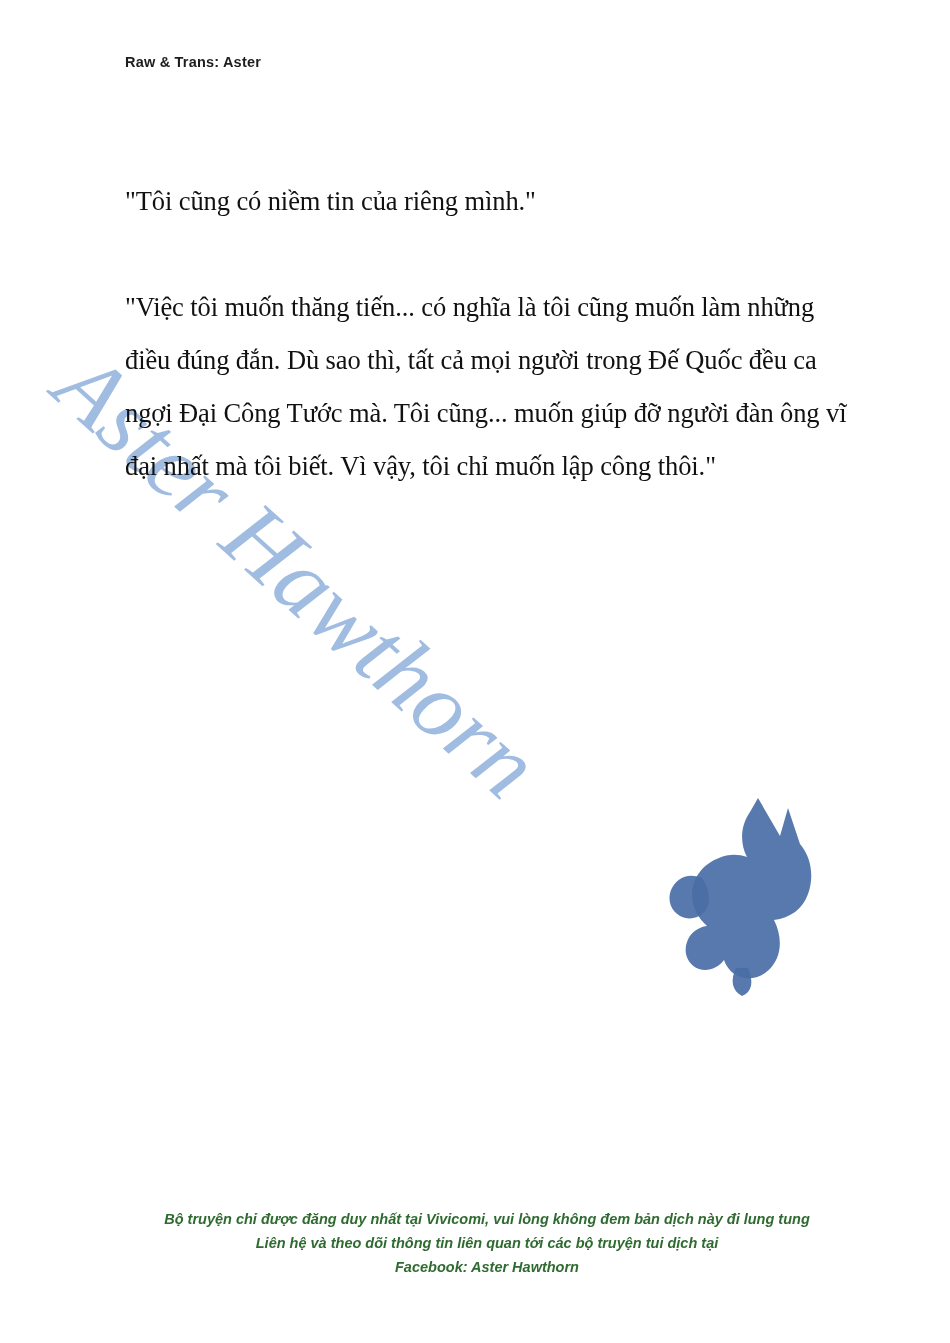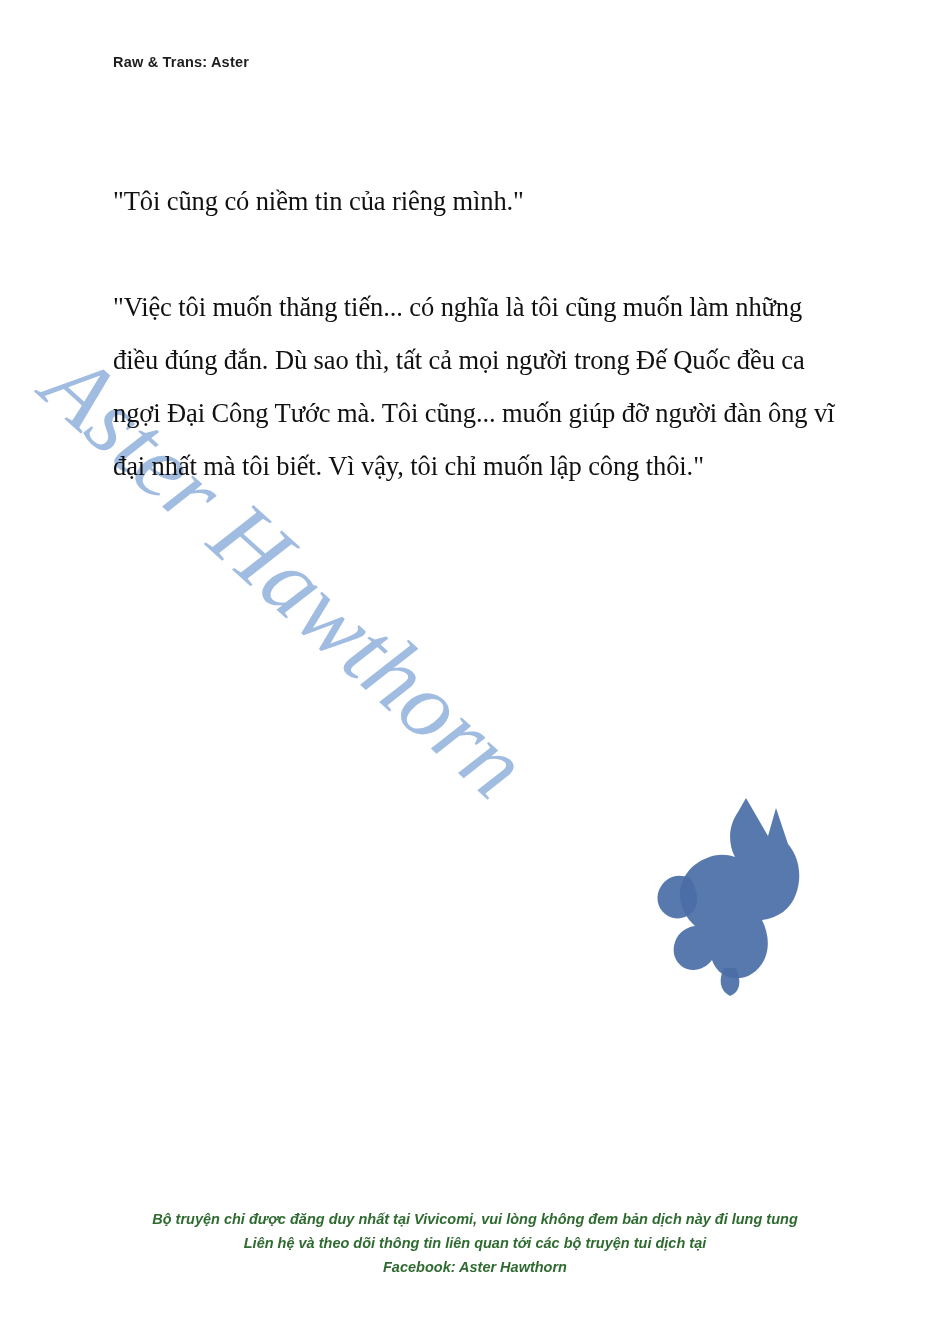--- a/index.html
+++ b/index.html
@@ -7,20 +7,21 @@
     padding: 0;
     background: #ffffff;
   }
   #page {
     position: relative;
     width: 876px;
     height: 1343px;
     background: #ffffff;
     overflow: hidden;
     font-family: "Liberation Serif", "DejaVu Serif", serif;
+    margin-left: 12px;
   }
 
   
   #header {
     position: absolute;
     left: 113px;
     top: 54px;
     font-family: "Liberation Sans", "DejaVu Sans", sans-serif;
     font-size: 14.5px;
     font-weight: 600;

